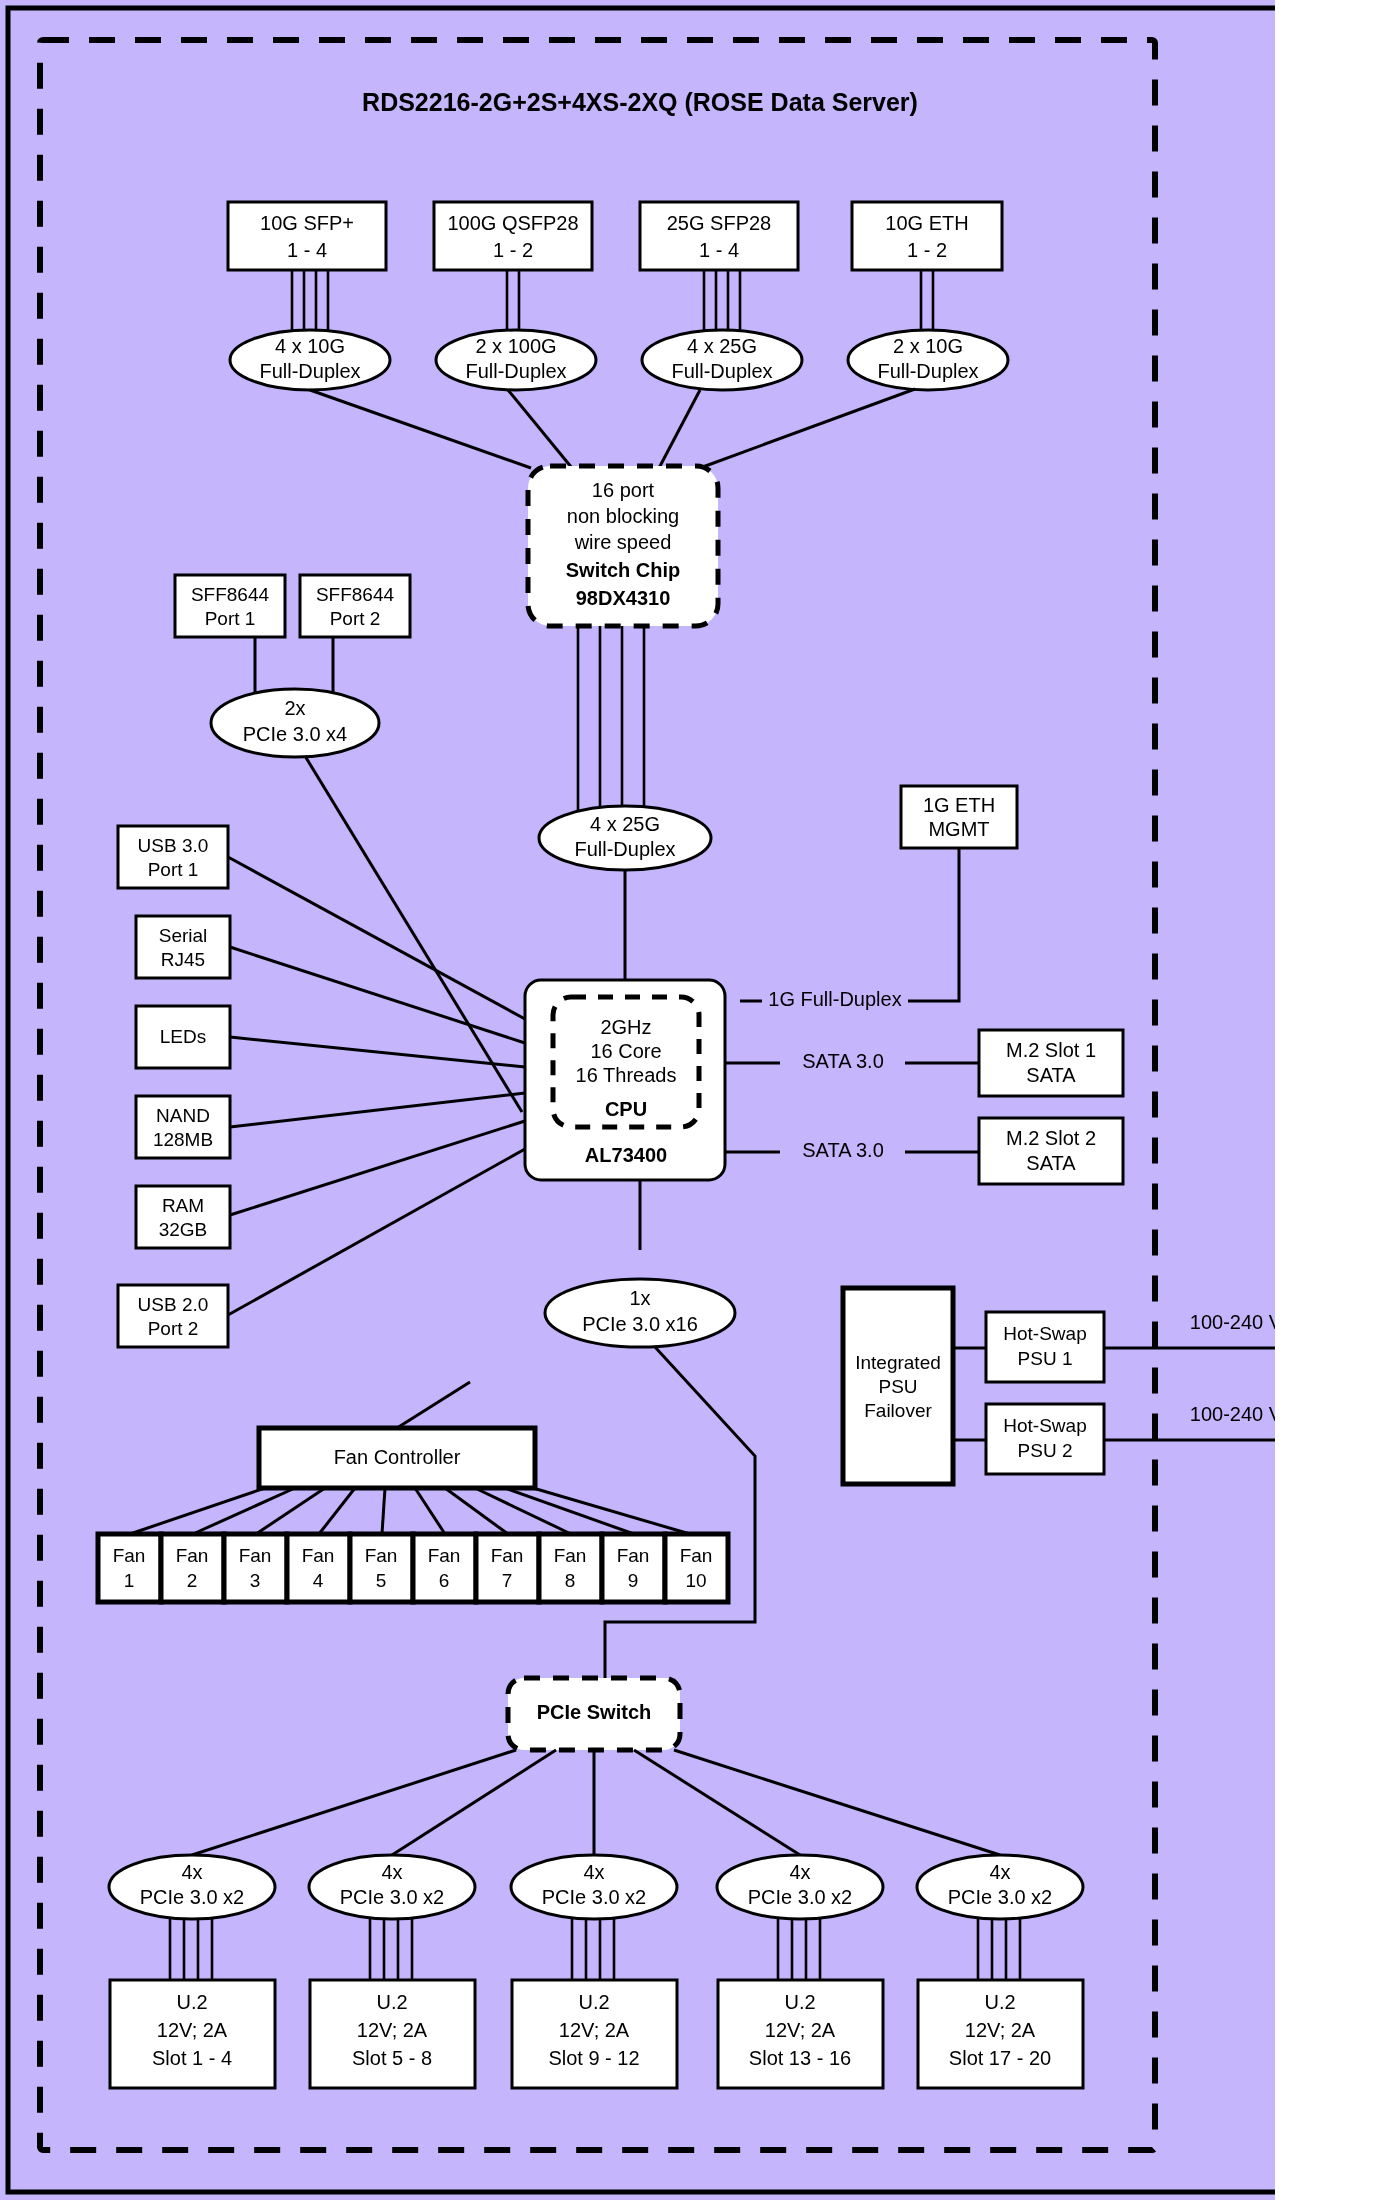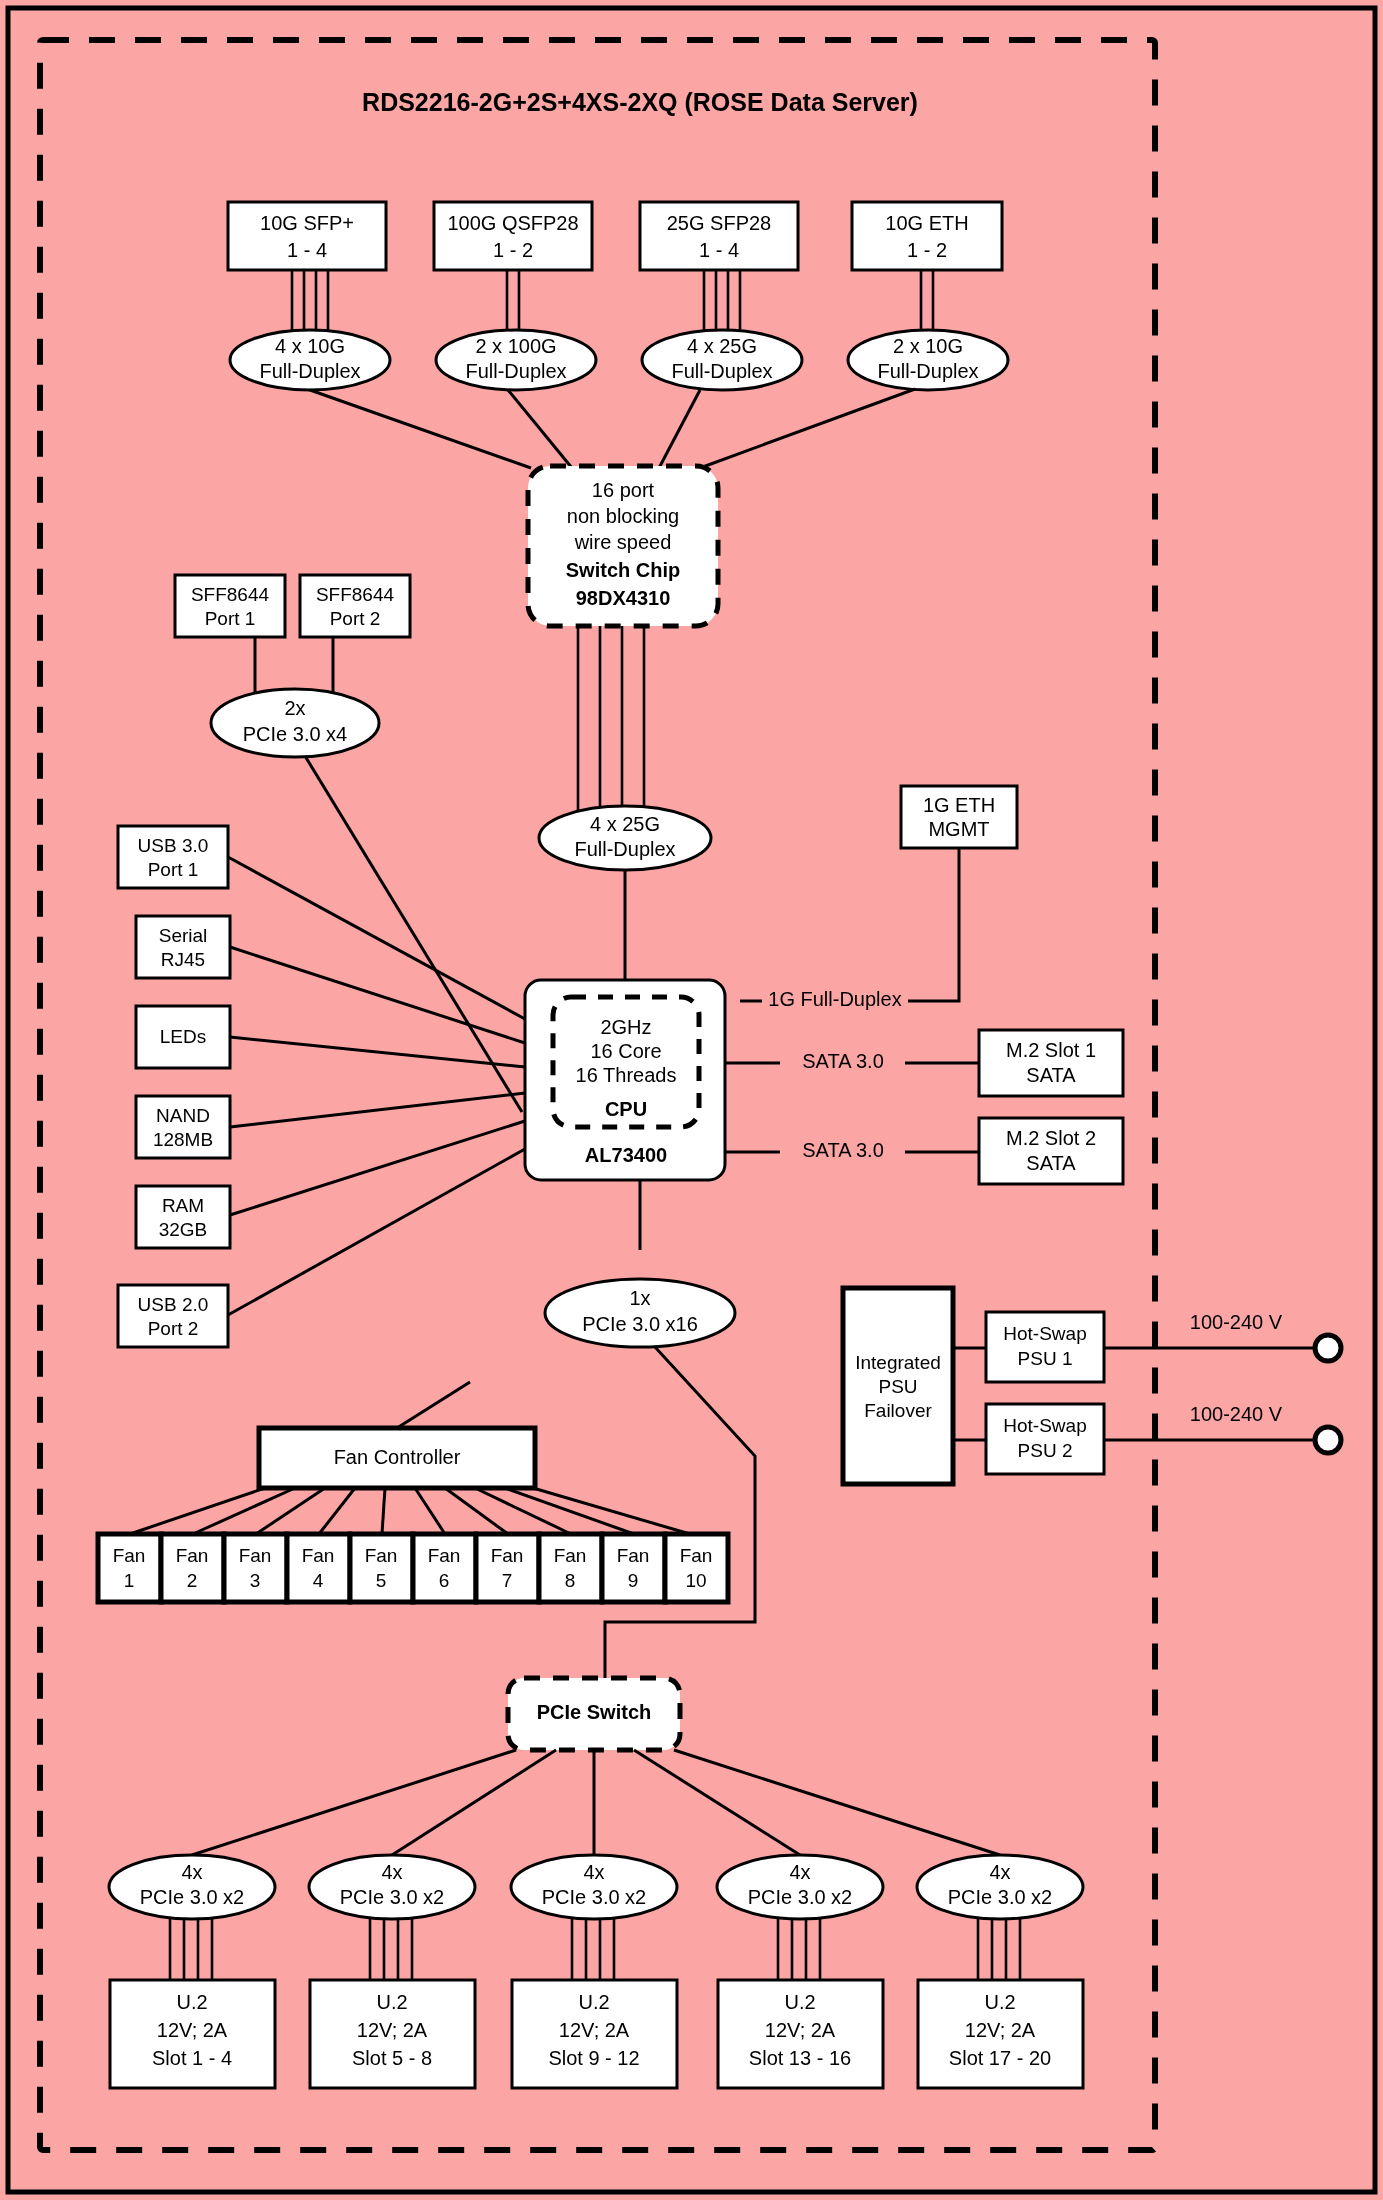--- a/index.html
+++ b/index.html
@@ -1,17 +1,17 @@
 <!DOCTYPE html>
 <html><head>
 <meta charset="utf-8">
 <style>
   html,body{margin:0;padding:0;background:#ffffff;}
   body{width:1383px;height:2200px;font-family:"Liberation Sans",sans-serif;}
-  #stage{position:relative;width:1383px;height:2200px;overflow:hidden;background:#fca5a5;}
+  #stage{position:relative;width:1275px;height:2200px;overflow:hidden;background:#c4b5fd;}
   svg{position:absolute;top:0;left:0;width:1383px;height:2200px;}
   .ln{stroke:#000;stroke-width:3;fill:none;}
   .ln-thin{stroke:#000;stroke-width:2.6;fill:none;}
   .bx{fill:#fff;stroke:#000;stroke-width:3;}
   .bx-thick{fill:#fff;stroke:#000;stroke-width:5;}
   .el{fill:#fff;stroke:#000;stroke-width:3;}
   .dash{fill:#fff;stroke:#000;stroke-width:5;stroke-dasharray:16 13;}
   .dash-inner{fill:none;stroke:#000;stroke-width:5;stroke-dasharray:15 12;}
   .chassis{fill:none;stroke:#000;stroke-width:6;stroke-dasharray:26 20;}
   .frame{fill:none;stroke:#000;stroke-width:5;}

